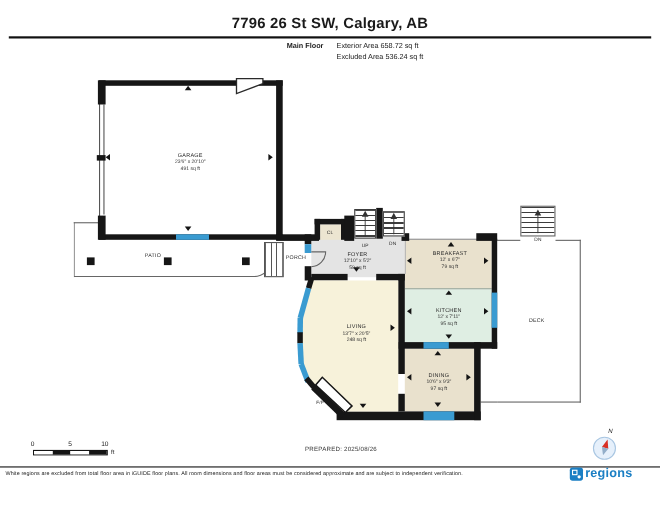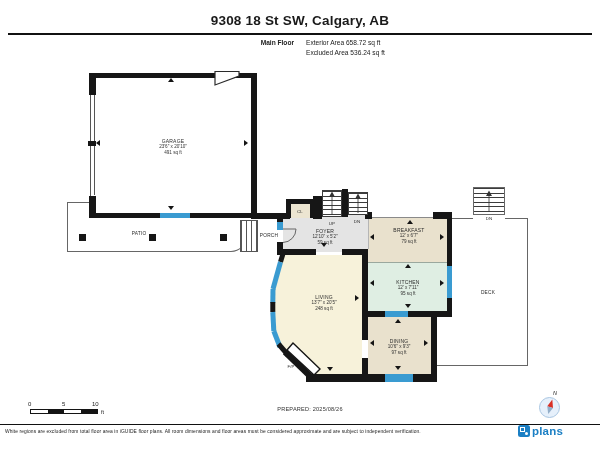--- a/index.html
+++ b/index.html
@@ -61,21 +61,21 @@
   .brand-icon{width:12px;height:12px;background:#1b7fc4;border-radius:2.5px;position:relative;margin-right:2px;}
   .brand-icon .g1{position:absolute;left:2px;top:2px;width:5px;height:5px;border:1.2px solid #fff;box-sizing:border-box;}
   .brand-icon .g2{position:absolute;right:2px;bottom:2px;width:3px;height:3px;background:#fff;border-radius:50%;}
   .brand-text{font-size:11.5px;font-weight:600;color:#1b7fc4;letter-spacing:.2px;}
 </style>
 </head>
 <body>
 
 <div class="page">
 
-  <div class="title">9308 18 St SW, Calgary, AB</div>
+  <div class="title">7796 26 St SW, Calgary, AB</div>
   <div class="title-rule"></div>
   <div class="floor-label">Main Floor</div>
   <div class="area-line" style="top:39px;">Exterior Area 658.72 sq ft</div>
   <div class="area-line" style="top:49px;">Excluded Area 536.24 sq ft</div>
 
   <div class="abs" style="left:0;top:0;width:600px;height:462px;">
 
     <div class="fill" style="left:283px;top:215px;width:85px;height:37px;background:#e4e4e4;"></div>
     <div class="fill" style="left:291px;top:204px;width:19px;height:14px;background:#ece5d1;"></div>
     <div class="fill" style="left:368px;top:218px;width:79px;height:45px;background:#e9e1cd;"></div>
@@ -240,16 +240,16 @@
     </div>
   </div>
 
   <div class="footer-rule"></div>
   <div class="disclaimer">White regions are excluded from total floor area in iGUIDE floor plans. All room dimensions and floor areas must be considered approximate and are subject to independent verification.</div>
   <div class="brand">
     <div class="brand-icon">
       <div class="g1"></div>
       <div class="g2"></div>
     </div>
-    <div class="brand-text">plans</div>
+    <div class="brand-text">regions</div>
   </div>
 
 </div>
 
 </body></html>

